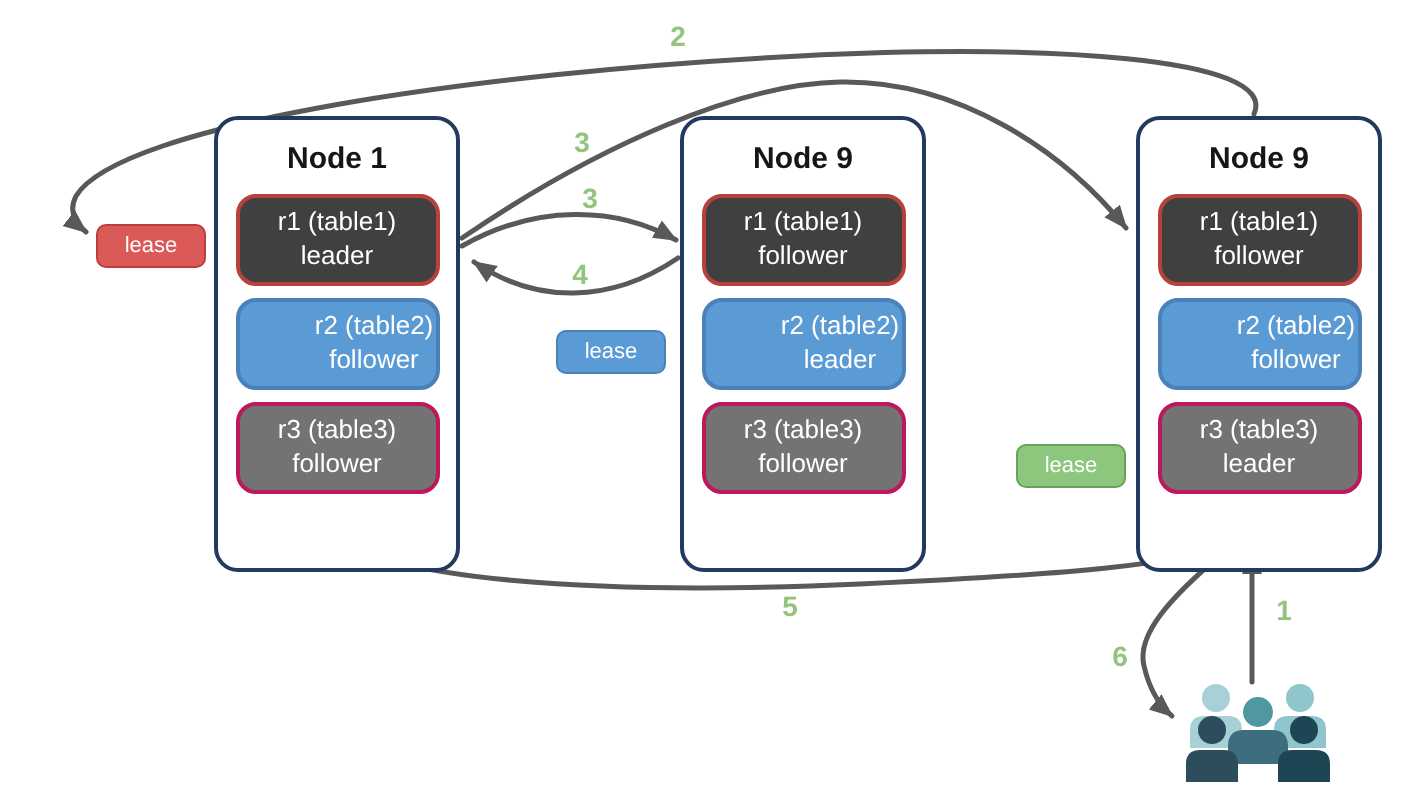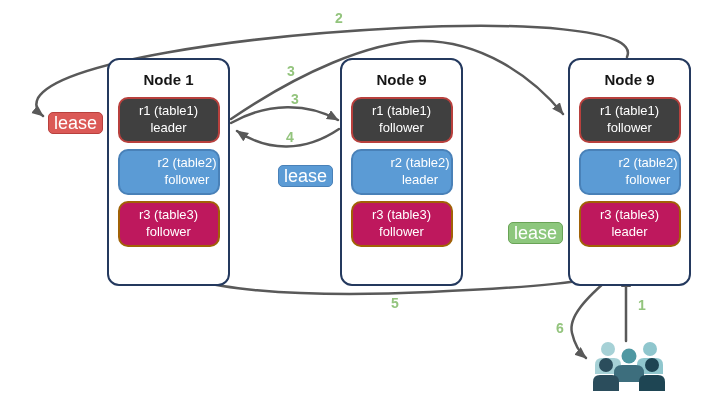--- a/index.html
+++ b/index.html
@@ -16,25 +16,25 @@
   .node-title{
     margin-top:11px;margin-bottom:3px;font-size:15px;font-weight:bold;color:#161616;
   }
   .replica{
     width:102px;height:46px;box-sizing:border-box;margin-top:6px;border-radius:10px;
     display:flex;flex-direction:column;align-items:center;justify-content:center;
     color:#ffffff;font-size:13px;line-height:1.28;text-align:center;
   }
   .replica.red{background:#404040;border:2px solid #b8403d;}
   .replica.blue{background:#5b9bd5;border:2px solid #4981b8;padding-left:37px;}
-  .replica.green{background:#be185d;border:2px solid #a16207;text-align:right;}
+  .replica.green{background:#737373;border:2px solid #be185d;text-align:right;}
   .lease{
     position:absolute;width:55px;height:22px;box-sizing:border-box;border-radius:5px;
     display:flex;align-items:center;justify-content:center;
-    color:#ffffff;font-size:18px;
+    color:#ffffff;font-size:11px;
   }
   .lease.red{background:#db5956;border:1.5px solid #b8403d;}
   .lease.blue{background:#5b9bd5;border:1.5px solid #4981b8;}
   .lease.green{background:#8dc77d;border:1.5px solid #69a356;}
   .num{
     position:absolute;color:#93c47d;font-size:14px;font-weight:bold;
     transform:translate(-50%,-50%);
   }
   .users{position:absolute;left:586px;top:335px;}
 </style>

